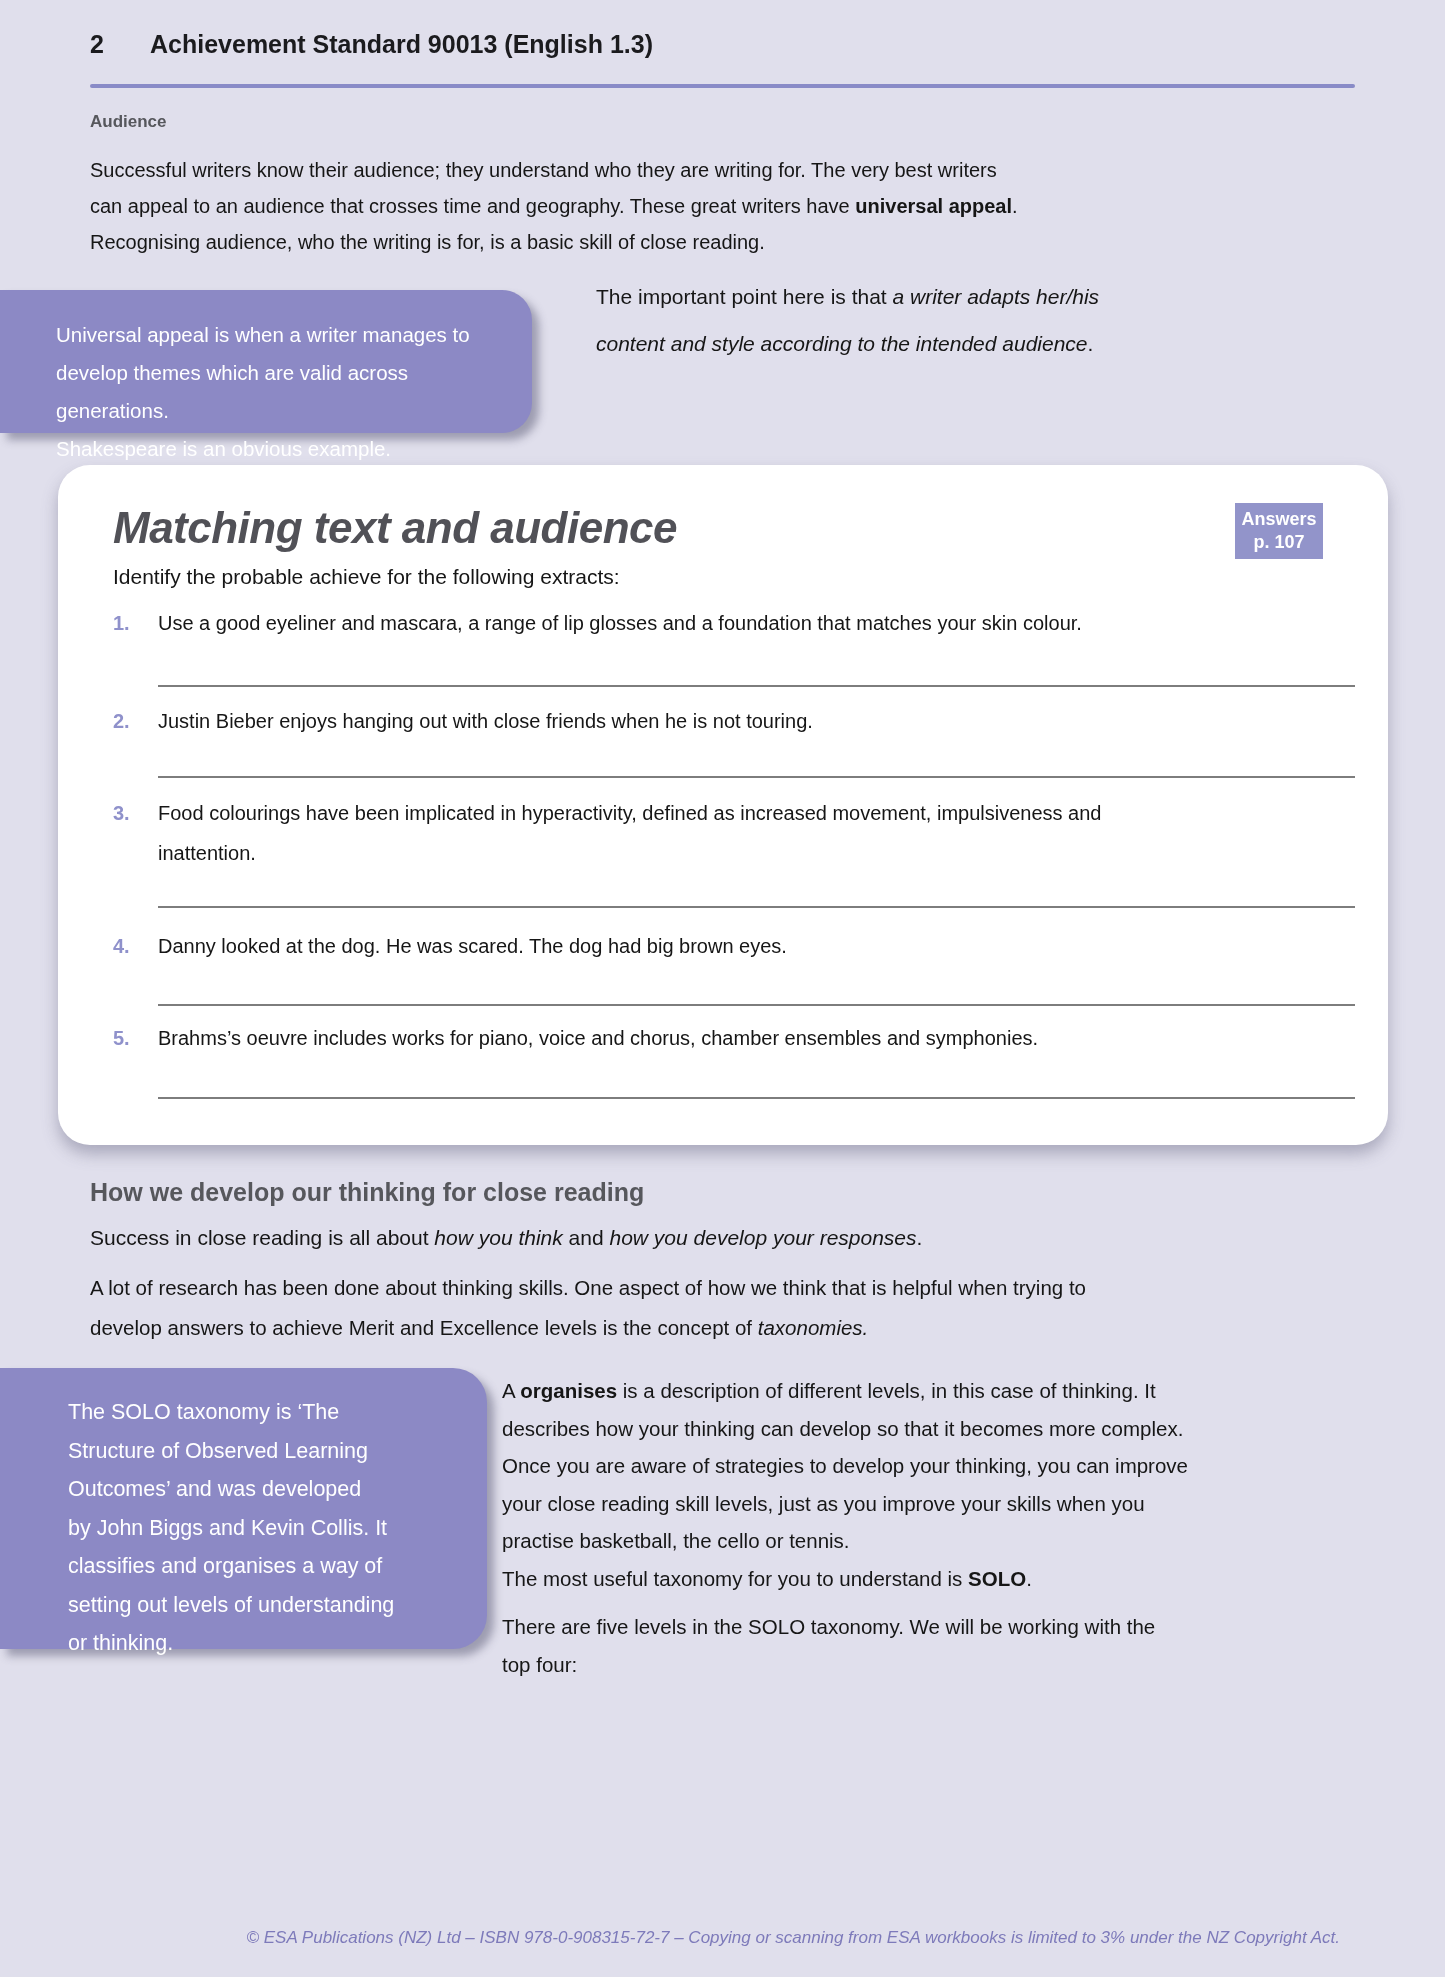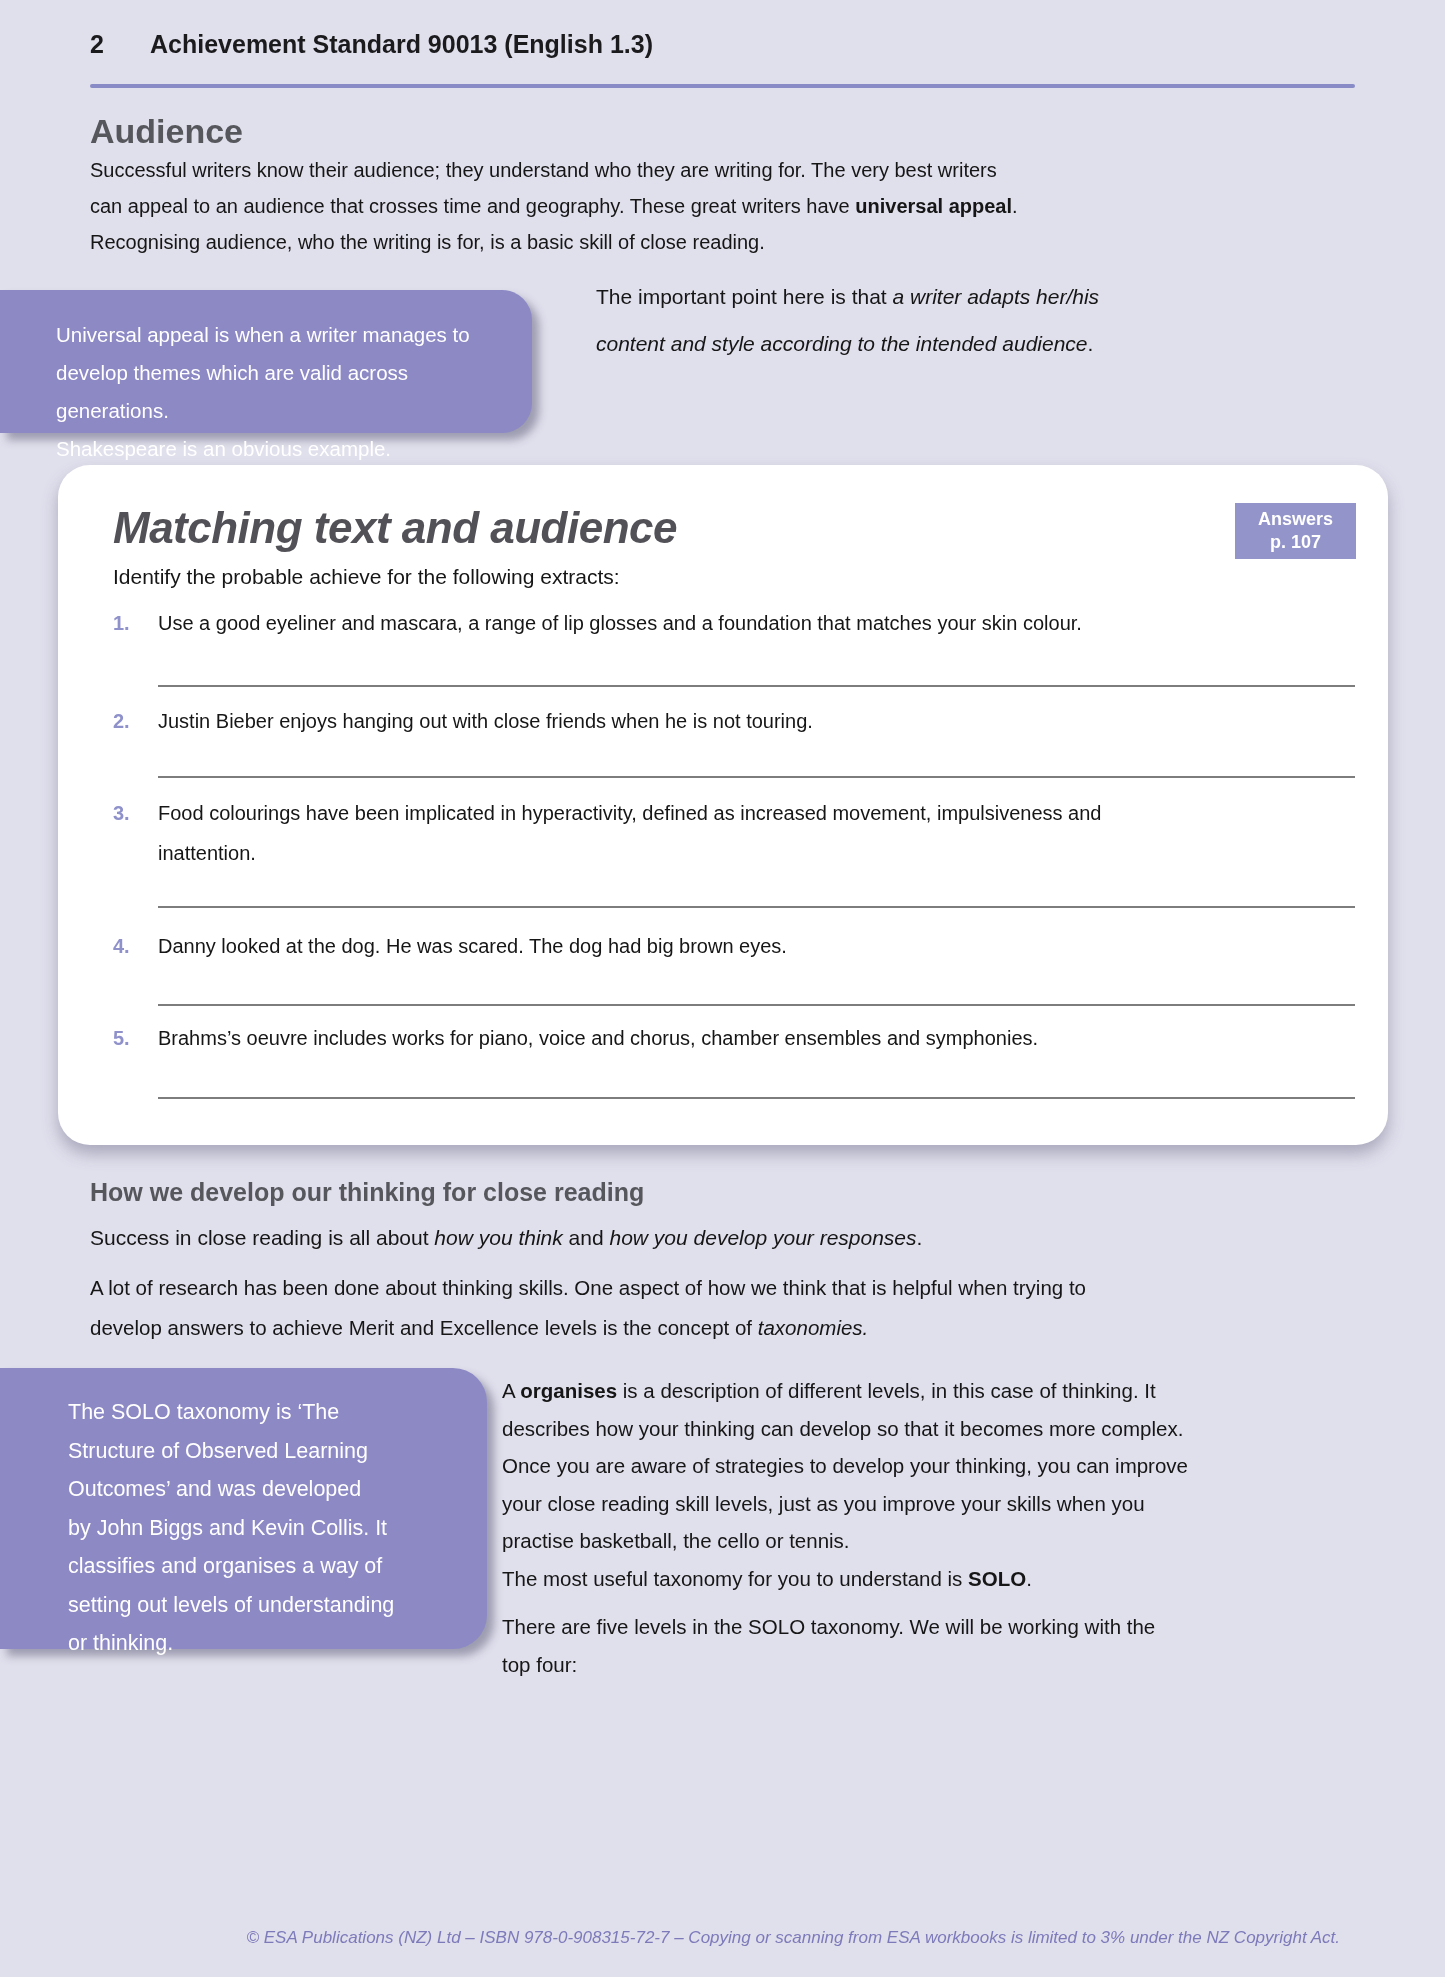--- a/index.html
+++ b/index.html
@@ -16,21 +16,21 @@
   .pre{white-space:pre-line;}
   .b{font-weight:bold;}
   .i{font-style:italic;}
 
   
   .page-num{left:90px;top:30px;font-size:25px;font-weight:bold;color:#1b1b1e;}
   .page-title{left:150px;top:30px;font-size:25px;font-weight:bold;color:#1b1b1e;}
   .header-rule{left:90px;top:84px;width:1265px;height:4px;background:#898bc7;border-radius:2px;}
 
   
-  .audience-heading{left:90px;top:112px;font-size:34px;font-weight:bold;color:#56575c;}
+  .audience-heading{left:90px;top:112px;font-size:17px;font-weight:bold;color:#56575c;}
   .audience-para{left:90px;top:152px;width:1010px;font-size:20px;line-height:36px;}
 
   
   .callout{
     background:#8c89c5;color:#ffffff;
     border-radius:0 30px 30px 0;
     box-shadow:7px 7px 9px rgba(75,75,105,0.45);
     box-sizing:border-box;
   }
   .callout-universal{
@@ -49,21 +49,21 @@
 
   
   .card{
     left:58px;top:465px;width:1330px;height:680px;
     background:#ffffff;border-radius:32px;
     box-shadow:0 9px 16px rgba(95,95,125,0.42);
   }
   .card .abs{position:absolute;}
   .card-heading{left:55px;top:38px;font-size:44px;font-weight:bold;font-style:italic;color:#515157;letter-spacing:-0.5px;}
   .answers-badge{
-    left:1177px;top:38px;width:121px;height:56px;
+    left:1177px;top:38px;width:88px;height:56px;
     background:#9294ca;color:#ffffff;
     display:flex;flex-direction:column;align-items:center;justify-content:center;
     font-size:18px;font-weight:bold;line-height:23px;
   }
   .card-intro{left:55px;top:100px;font-size:21px;}
   .item{left:55px;display:flex;width:1245px;}
   .item-num{width:45px;flex:0 0 45px;font-weight:bold;color:#8f91cb;font-size:20px;line-height:40px;}
   .item-text{font-size:20px;line-height:40px;}
   .item-1{top:138px;} .item-2{top:236px;} .item-3{top:328px;} .item-4{top:461px;} .item-5{top:553px;}
   .answer-line{left:100px;width:1197px;height:0;border-top:2px solid #7d7d7d;}

